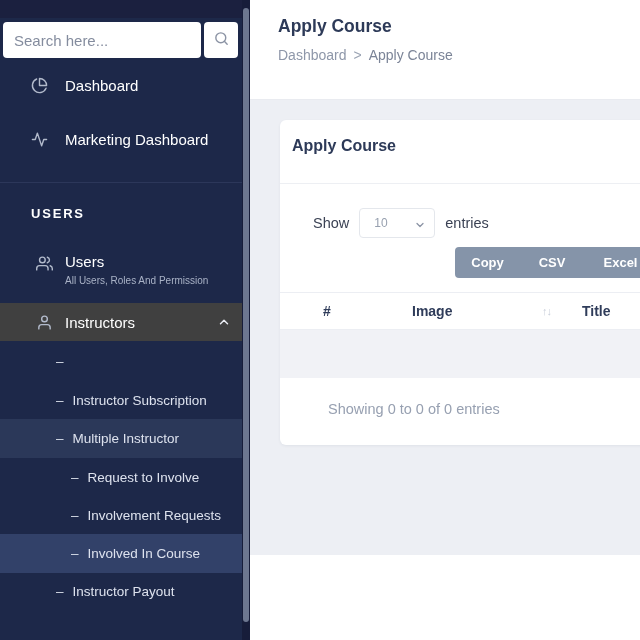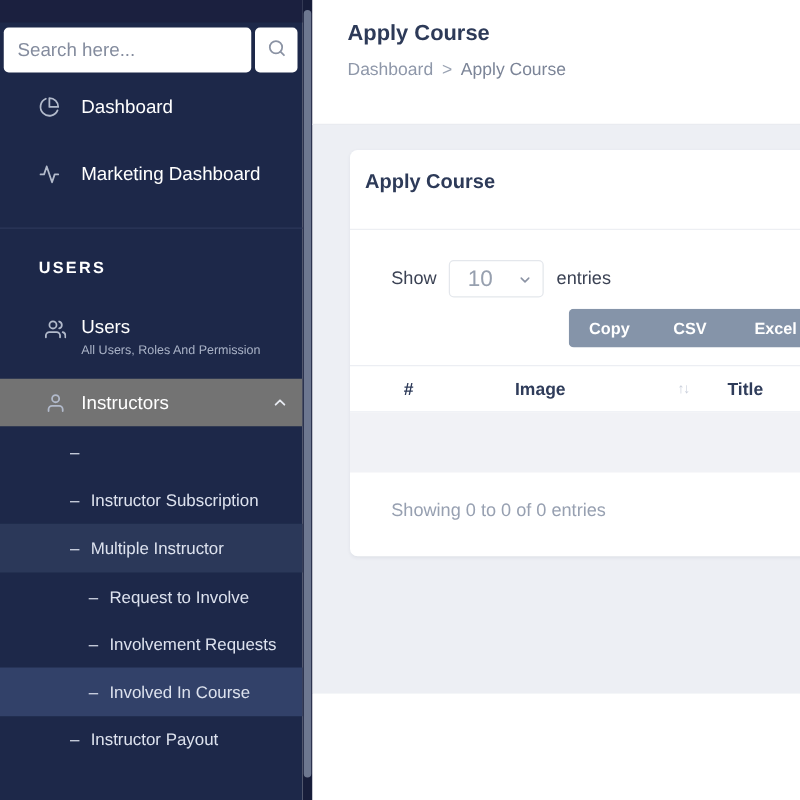--- a/index.html
+++ b/index.html
@@ -33,21 +33,21 @@
 
   .side-divider { position:absolute; top:182px; left:0; width:242px; height:1px; background:#2c375a; }
 
   .section-title { position:absolute; top:206px; left:31px; color:#ffffff; font-size:13px; font-weight:bold; letter-spacing:1.8px; }
 
   .item-users { top:243px; height:58px; align-items:flex-start; padding-top:10px; }
   .item-users .nicon { margin-top:2px; margin-left:36px; }
   .item-users .ncol { margin-left:12px; display:flex; flex-direction:column; }
   .item-users .nsub { margin-top:5px; font-size:10px; color:#a9b2c6; }
 
-  .item-instructors { top:303px; height:38px; background:#737373; }
+  .item-instructors { top:303px; height:38px; background:#404040; }
   .item-instructors .nicon { margin-left:36px; }
   .item-instructors .nlabel { margin-left:12px; }
   .chev { position:absolute; right:11px; top:12px; width:14px; height:14px; }
   .chev svg { width:14px; height:14px; stroke:#e8ebf2; }
 
   .sub { position:absolute; left:0; width:242px; height:39px; display:flex; align-items:center; color:#dde2ee; font-size:13.5px; cursor:pointer; }
   .sub .dash { margin-right:9px; color:#dde2ee; }
   .lvl1 { padding-left:56px; }
   .lvl2 { padding-left:71px; }
   .sub.active { background:#2b3859; }
@@ -68,41 +68,41 @@
 
   .content-body { position:absolute; left:250px; top:100px; width:390px; height:455px; background:#edeff4; overflow:hidden; }
   .bottom-white { position:absolute; left:250px; top:555px; width:390px; height:85px; background:#ffffff; }
 
   .card { position:absolute; left:30px; top:20px; width:402px; height:325px; background:#ffffff; border-radius:6px; box-shadow:0 1px 3px rgba(40,50,80,0.07); }
   .card-title { position:absolute; left:12px; top:17px; font-size:16px; font-weight:bold; color:#2d3a58; }
   .card-divider { position:absolute; left:0; top:63px; width:100%; height:1px; background:#edeff3; }
 
   .show-row { position:absolute; left:33px; top:88px; display:flex; align-items:center; gap:10px; font-size:14.5px; color:#3b4254; }
   .page-select { position:relative; width:76px; height:30px; border:1px solid #e4e7ec; border-radius:4px; background:#fff; display:flex; align-items:center; cursor:pointer; }
-  .page-select .psval { margin-left:14px; font-size:18px; color:#97a0af; }
+  .page-select .psval { margin-left:14px; font-size:12px; color:#97a0af; }
   .page-select .pschev { position:absolute; right:8px; top:9px; width:12px; height:12px; }
   .page-select .pschev svg { width:12px; height:12px; stroke:#8b93a4; }
 
   .btn-group { position:absolute; left:175px; top:127px; display:flex; border-radius:4px; overflow:hidden; }
   .btn-group button {
     height:31px; border:none; background:#8594a9; color:#ffffff;
     font-family:"Liberation Sans", sans-serif; font-size:13px; font-weight:bold; cursor:pointer;
   }
   .btn-copy { width:65px; } .btn-csv { width:64px; } .btn-excel { width:73px; }
 
   .table-head { position:absolute; left:0; top:172px; width:100%; height:38px; border-top:1px solid #eceef3; border-bottom:1px solid #eceef3; }
   .table-head span { position:absolute; line-height:36px; font-size:14px; font-weight:bold; color:#2f3c5a; }
   .col-num { left:43px; }
   .col-img { left:132px; }
   .sort-glyph { left:262px; color:#c9cfdb !important; font-size:11px !important; font-weight:normal !important; letter-spacing:-1px; }
   .col-title { left:302px; }
 
   .empty-row { position:absolute; left:0; top:210px; width:100%; height:48px; background:#f1f2f6; }
 
-  .table-footer { position:absolute; left:33px; top:281px; font-size:14.5px; color:#97a0b1; }
+  .table-footer { position:absolute; left:48px; top:281px; font-size:14.5px; color:#97a0b1; }
 </style>
 </head>
 <body>
 
 <div class="sidebar">
   <div class="top-strip"></div>
 
   <div class="search-row">
     <input class="search-input" type="text" placeholder="Search here..." style="">
     <button class="search-btn">

